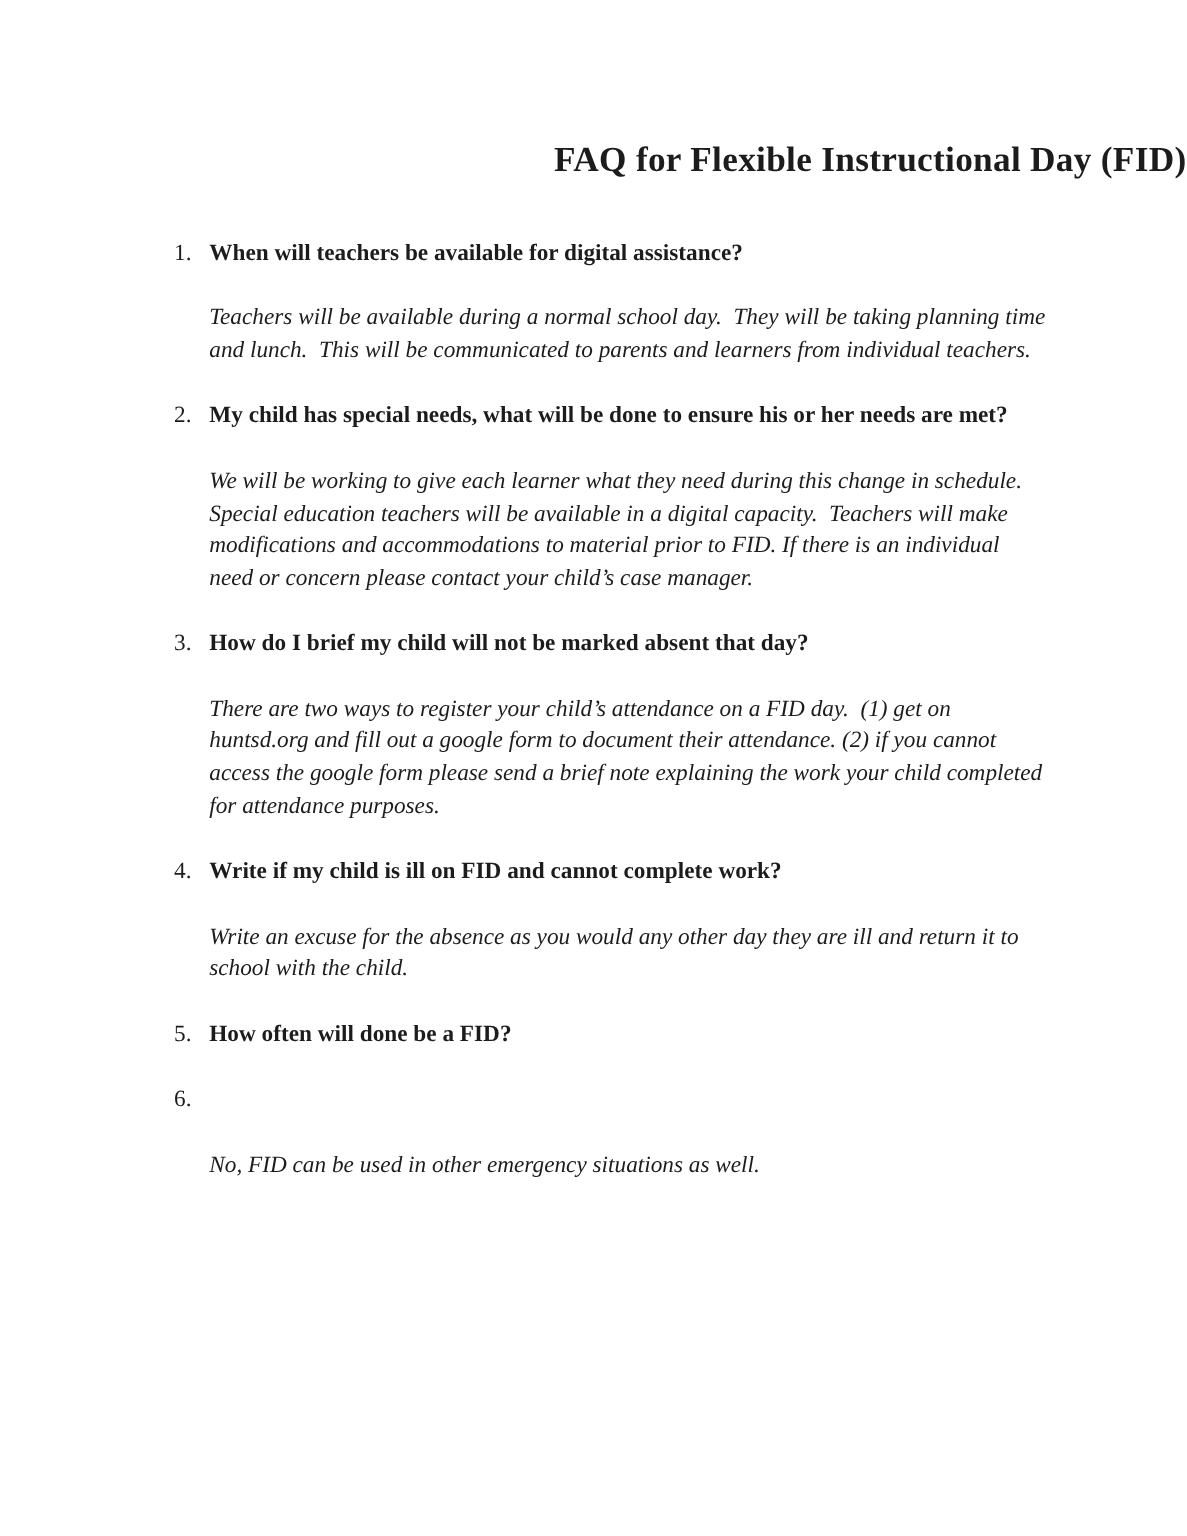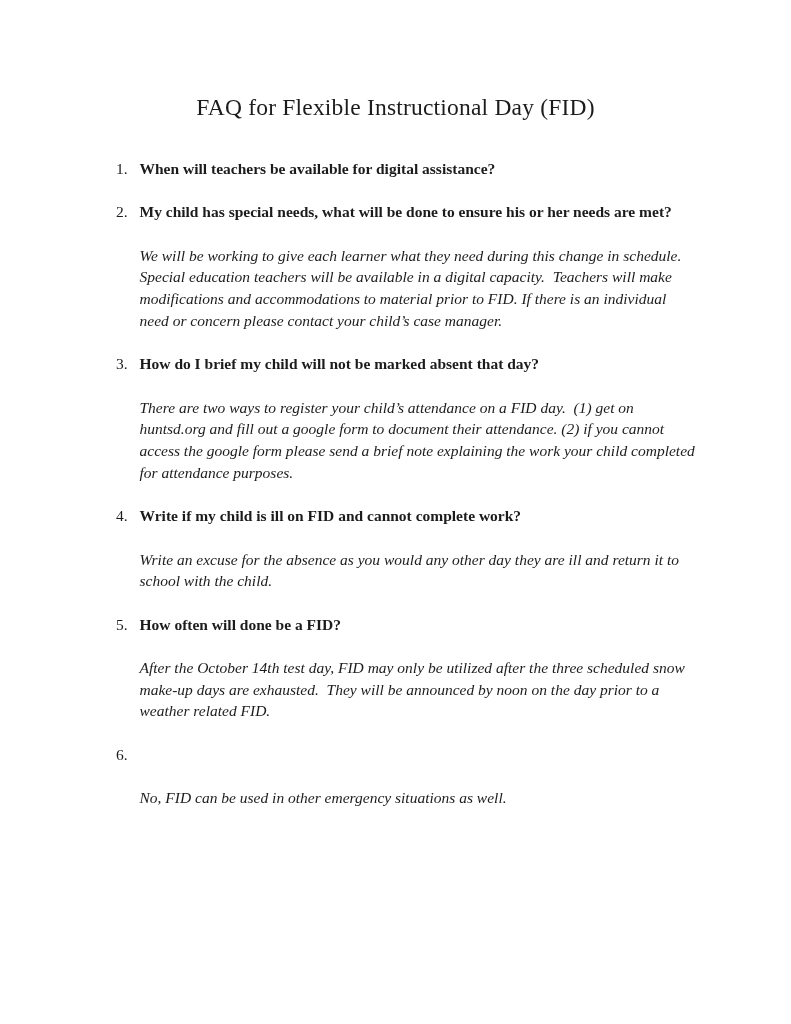--- a/index.html
+++ b/index.html
@@ -11,24 +11,24 @@
     position: relative;
     width: 791px;
     height: 1024px;
     background: #ffffff;
     overflow: hidden;
     box-sizing: border-box;
     font-family: "Liberation Serif", "DejaVu Serif", serif;
     color: #1c1c1c;
   }
   .title {
-    font-weight: normal;
+    font-weight: bold;
     font-size: 23.5px;
     line-height: 30px;
-    text-align: center;
+    text-align: right;
     margin: 92px 0 36px 0;
     letter-spacing: 0.2px;
   }
   .content {
     padding-left: 116px;
     padding-right: 93px;
   }
   .faq-item {
     margin: 0;
   }
@@ -61,20 +61,21 @@
 <div class="page">
   <h1 class="title">FAQ for Flexible Instructional Day (FID)</h1>
 
   <div class="content">
 
     <section class="faq-item">
       <div class="q-row">
         <span class="q-num">1.</span>
         <span class="q-text">When will teachers be available for digital assistance?</span>
       </div>
+      <p class="answer">Teachers will be available during a normal school day.  They will be taking planning time and lunch.  This will be communicated to parents and learners from individual teachers.</p>
     </section>
 
     <section class="faq-item">
       <div class="q-row">
         <span class="q-num">2.</span>
         <span class="q-text">My child has special needs, what will be done to ensure his or her needs are met?</span>
       </div>
       <p class="answer">We will be working to give each learner what they need during this change in schedule. Special education teachers will be available in a digital capacity.  Teachers will make modifications and accommodations to material prior to FID. If there is an individual need or concern please contact your child’s case manager.</p>
     </section>
 
@@ -92,21 +93,20 @@
         <span class="q-text">Write if my child is ill on FID and cannot complete work?</span>
       </div>
       <p class="answer">Write an excuse for the absence as you would any other day they are ill and return it to school with the child.</p>
     </section>
 
     <section class="faq-item">
       <div class="q-row">
         <span class="q-num">5.</span>
         <span class="q-text">How often will done be a FID?</span>
       </div>
-      <p class="answer">After the October 14th test day, FID may only be utilized after the three scheduled snow make-up days are exhausted.  They will be announced by noon on the day prior to a weather related FID.</p>
     </section>
 
     <section class="faq-item">
       <div class="q-row">
         <span class="q-num">6.</span>
       </div>
       <p class="answer">No, FID can be used in other emergency situations as well.</p>
     </section>
 
   </div>

